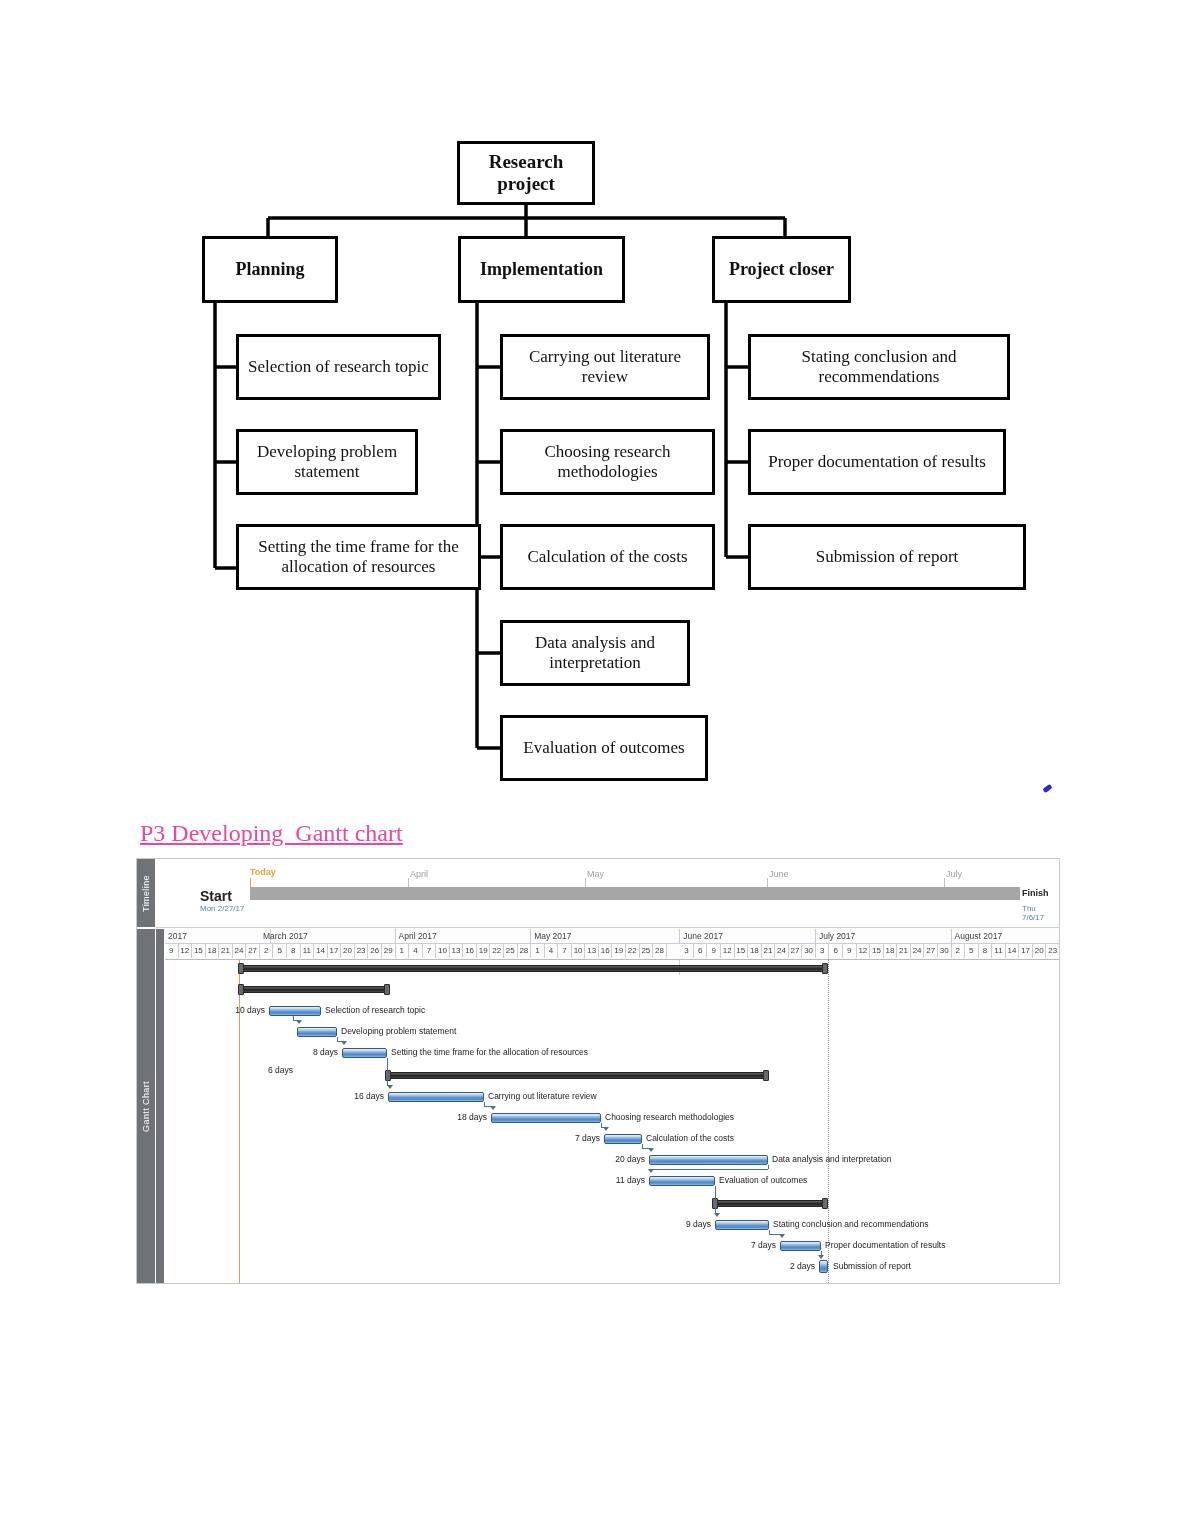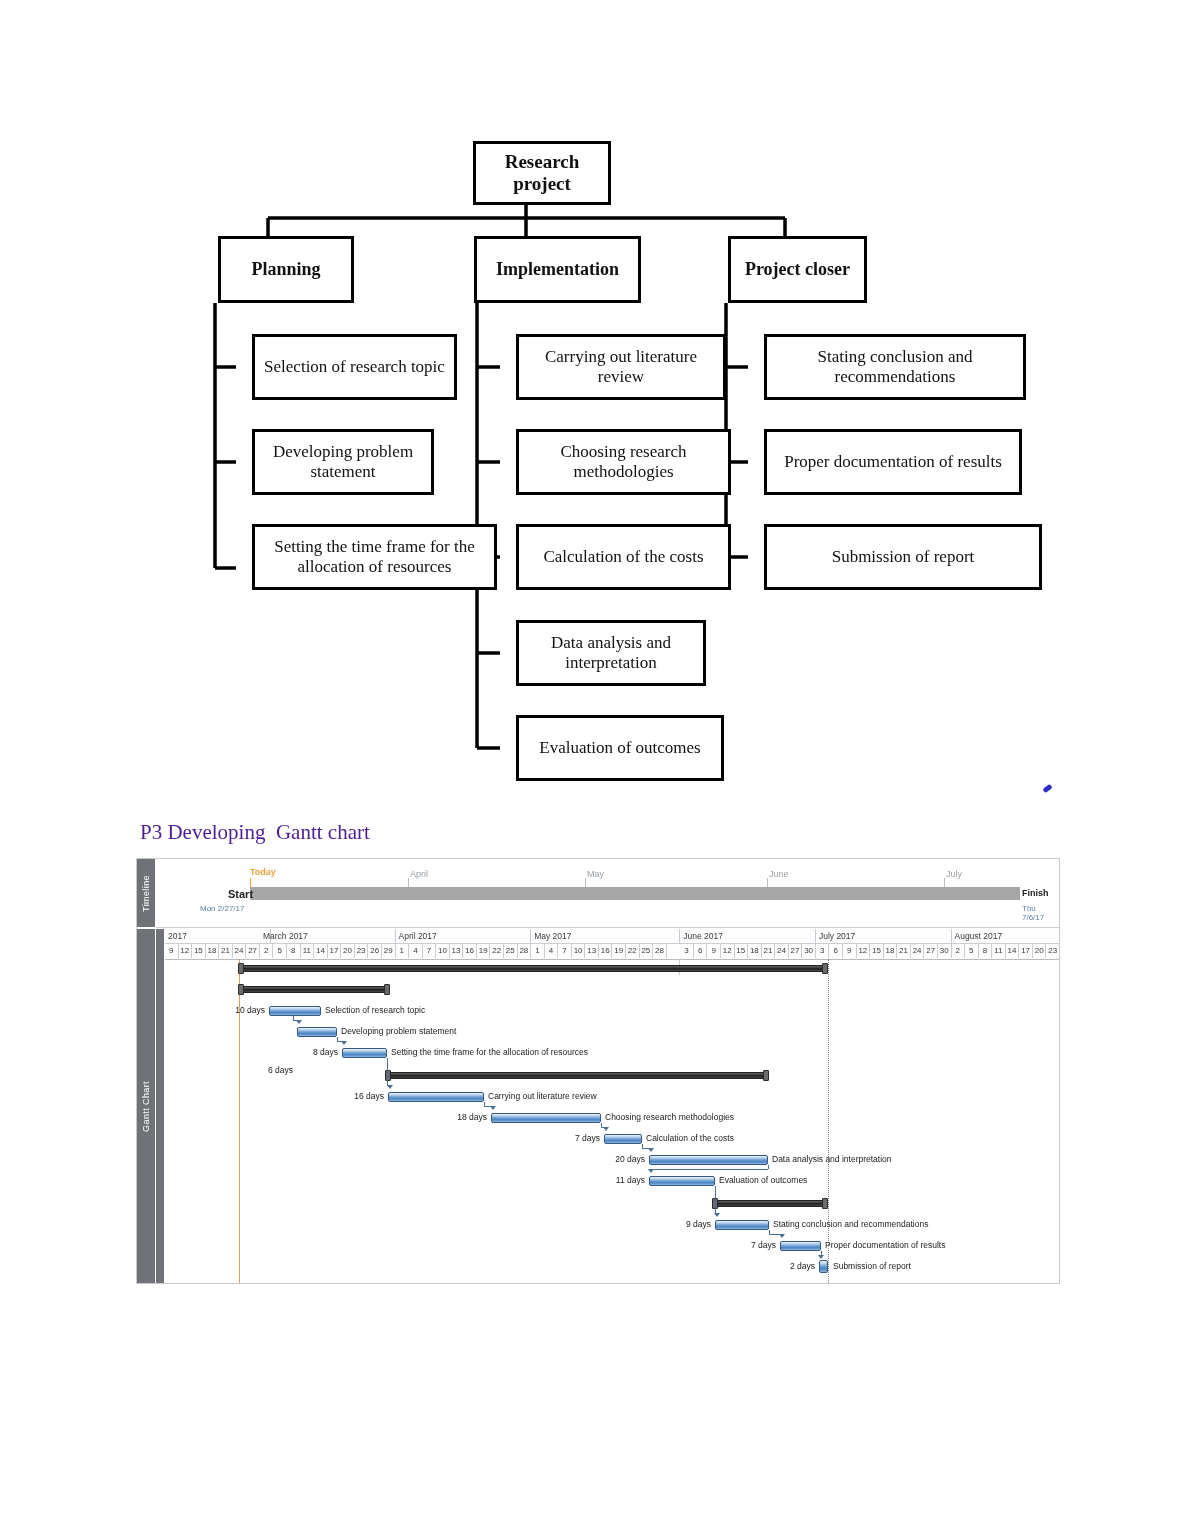--- a/index.html
+++ b/index.html
@@ -12,33 +12,32 @@
   
   #wbs{position:absolute;left:0;top:0;width:1190px;height:800px;}
   #wbs svg{position:absolute;left:0;top:0;}
   .wbsbox{
     position:absolute;box-sizing:border-box;
     border:3px solid #000;background:#fff;
     font-family:"Liberation Serif",serif;
     color:#111;text-align:center;
     display:flex;align-items:center;justify-content:center;
     line-height:1.15;
-    margin-left:16px;
   }
   .wbsbox.lvl1{font-weight:bold;font-size:19px;}
   .wbsbox.lvl2{font-weight:bold;font-size:18px;}
   .wbsbox.lvl3{font-weight:normal;font-size:17px;padding:0 6px;}
   .artifact{position:absolute;width:9px;height:5px;background:#2b2bc9;
     transform:rotate(-35deg);border-radius:2px;}
 
   
   #p3head{
     position:absolute;left:140px;top:820px;
-    font-family:"Liberation Serif",serif;font-size:21px;color:#4c1d95;
-    white-space:pre;
+    font-family:"Liberation Serif",serif;font-size:24px;color:#ec4899;
+    text-decoration:underline;white-space:pre;
   }
 
   
   #msproj{
     position:absolute;left:136px;top:858px;width:922px;height:424px;
     background:#ffffff;border:1px solid #c9c9c9;
     font-size:8px;color:#333;overflow:hidden;
   }
   .sidestrip{
     position:absolute;left:0;top:0;width:18px;background:#6f7378;
@@ -55,21 +54,21 @@
   
   #timeline{
     position:absolute;left:19px;top:0;right:0;height:68px;
     background:#fff;border-bottom:1px solid #cfcfcf;
   }
   .tl-month{position:absolute;top:10px;font-size:9px;color:#9aa0a6;}
   .tl-monthtick{position:absolute;top:19px;width:1px;height:9px;background:#b9bec4;}
   #tl-today{position:absolute;top:8px;left:94px;font-size:9px;font-weight:bold;color:#e8a33d;}
   #tl-todayline{position:absolute;left:94px;top:19px;width:1px;height:9px;background:#e8a33d;}
   #tl-bar{position:absolute;left:94px;top:28px;width:770px;height:13px;background:#a6a6a6;}
-  #tl-startlbl{position:absolute;left:72px;top:29px;font-size:11px;font-weight:bold;color:#222;}
+  #tl-startlbl{position:absolute;left:44px;top:29px;font-size:14px;font-weight:bold;color:#222;}
   #tl-startdate{position:absolute;left:44px;top:45px;font-size:8px;color:#5b7fa6;}
   #tl-finishlbl{position:absolute;left:866px;top:29px;font-size:9px;font-weight:bold;color:#222;}
   #tl-finishdate{position:absolute;left:866px;top:45px;font-size:8px;color:#5b7fa6;}
 
   
   #gantt{position:absolute;left:19px;top:70px;right:0;bottom:0;background:#fff;}
   #ganttgrey{position:absolute;left:0;top:0;width:8px;height:354px;background:#6f7378;}
   #scale{position:absolute;left:9px;top:0;right:0;height:30px;
          border-bottom:1px solid #b7bcc2;background:#fdfdfd;}
   .scalerow1{position:absolute;left:0;top:0;height:14px;width:100%;

